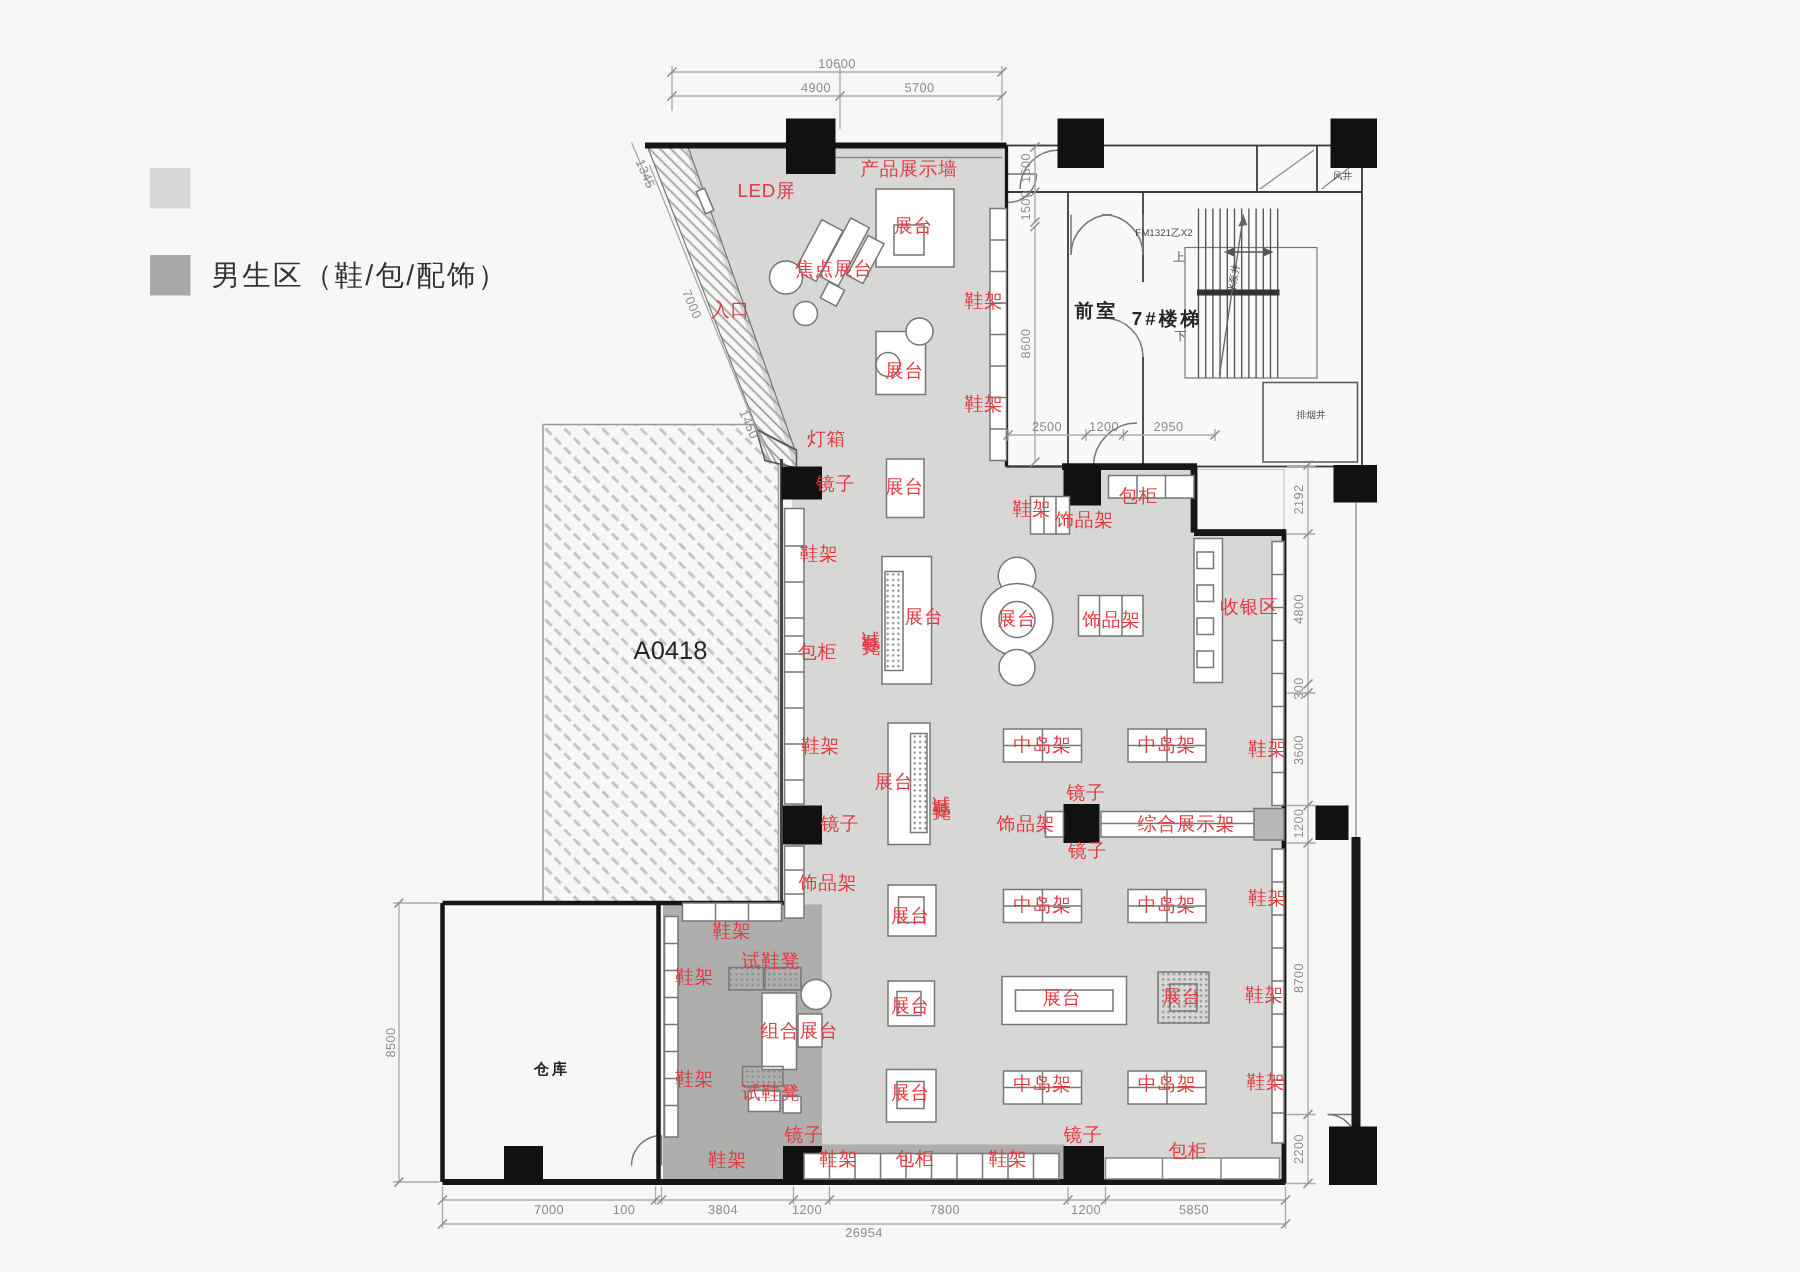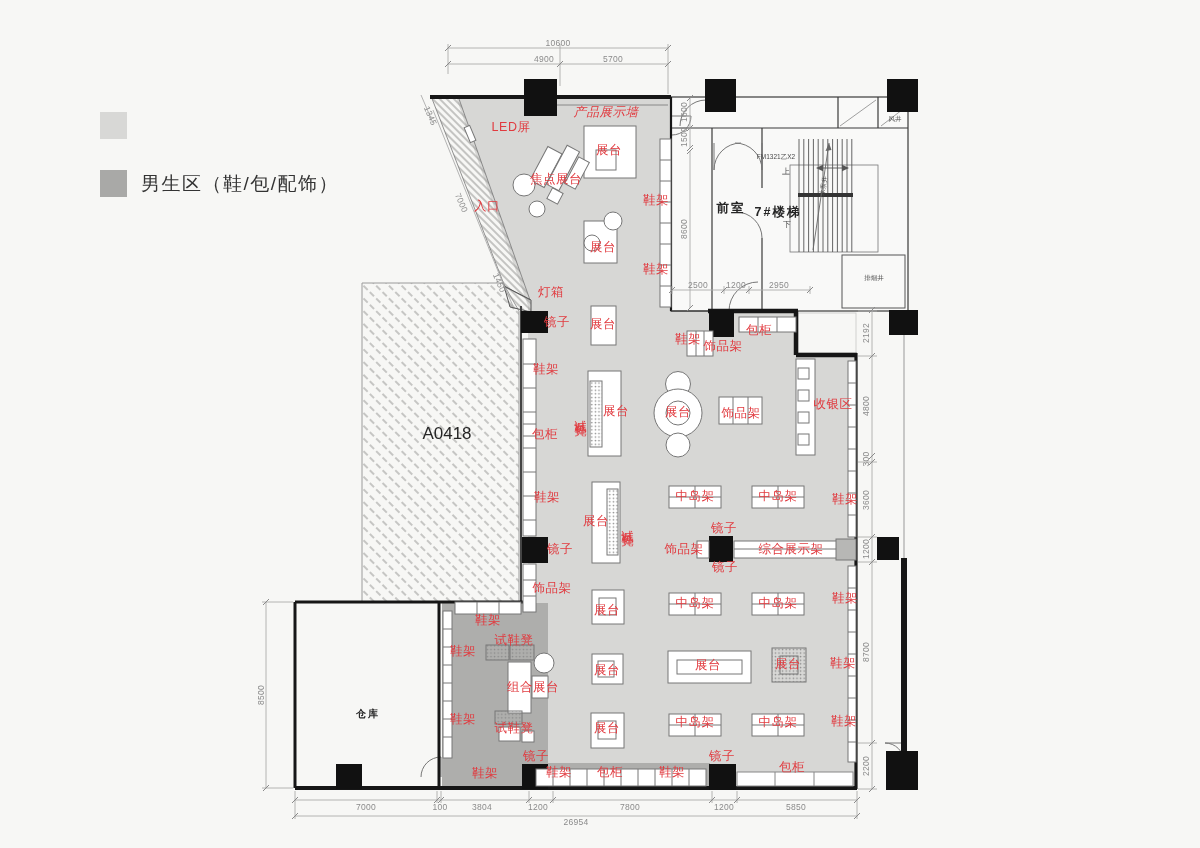--- a/index.html
+++ b/index.html
@@ -245,21 +245,21 @@
         <path d="M869,313 l6,-6 M869,359 l6,-6 M869,459 l6,-6 M869,465 l6,-6 M869,540 l6,-6 M869,565 l6,-6 M869,746 l6,-6 M869,792 l6,-6"></path>
         <path d="M263,605 l6,-6 M263,791 l6,-6"></path>
         <path d="M669,293 l6,-6 M721,293 l6,-6 M746,293 l6,-6 M807,293 l6,-6"></path>
         <path d="M687,101 l6,-6 M687,131 l6,-6 M687,151 l6,-6 M687,154 l6,-6 M687,311 l6,-6"></path>
       </g>
     </g>
   </svg>
 
   <div id="labels">
       <div class="pos red-label" style="left: 511px; top: 128px;">LED屏</div>
-      <div class="pos red-label" style="left: 606px; top: 113px; font-style: italic;">产品展示墙</div>
+      <div class="pos red-label" style="left: 606px; top: 113px;">产品展示墙</div>
       <div class="pos red-label" style="left: 609px; top: 151px;">展台</div>
       <div class="pos red-label" style="left: 556px; top: 180px; font-family: Liberation Serif, serif;">焦点展台</div>
       <div class="pos red-label" style="left: 487px; top: 207px;">入口</div>
       <div class="pos red-label" style="left: 656px; top: 201px;">鞋架</div>
       <div class="pos red-label" style="left: 603px; top: 248px;">展台</div>
       <div class="pos red-label" style="left: 656px; top: 270px;">鞋架</div>
       <div class="pos red-label" style="left: 551px; top: 293px;">灯箱</div>
       <div class="pos red-label" style="left: 557px; top: 323px;">镜子</div>
       <div class="pos red-label" style="left: 603px; top: 325px;">展台</div>
       <div class="pos red-label" style="left: 688px; top: 340px;">鞋架</div>
@@ -323,30 +323,30 @@
       <div class="pos dim-label" style="left: 779px; top: 285px;">2950</div>
       <div class="pos dim-label" style="left: 866px; top: 333px; transform: translate(-50%, -50%) rotate(-90deg);">2192</div>
       <div class="pos dim-label" style="left: 866px; top: 406px; transform: translate(-50%, -50%) rotate(-90deg);">4800</div>
       <div class="pos dim-label" style="left: 866px; top: 459px; transform: translate(-50%, -50%) rotate(-90deg);">300</div>
       <div class="pos dim-label" style="left: 866px; top: 500px; transform: translate(-50%, -50%) rotate(-90deg);">3600</div>
       <div class="pos dim-label" style="left: 866px; top: 549px; transform: translate(-50%, -50%) rotate(-90deg);">1200</div>
       <div class="pos dim-label" style="left: 866px; top: 652px; transform: translate(-50%, -50%) rotate(-90deg);">8700</div>
       <div class="pos dim-label" style="left: 866px; top: 766px; transform: translate(-50%, -50%) rotate(-90deg);">2200</div>
       <div class="pos dim-label" style="left: 261px; top: 695px; transform: translate(-50%, -50%) rotate(-90deg);">8500</div>
       <div class="pos dim-label" style="left: 366px; top: 807px;">7000</div>
-      <div class="pos dim-label" style="left: 440px; top: 807px; text-align: center;">100</div>
+      <div class="pos dim-label" style="left: 416px; top: 807px; text-align: center;">100</div>
       <div class="pos dim-label" style="left: 482px; top: 807px;">3804</div>
       <div class="pos dim-label" style="left: 538px; top: 807px;">1200</div>
       <div class="pos dim-label" style="left: 630px; top: 807px;">7800</div>
       <div class="pos dim-label" style="left: 724px; top: 807px;">1200</div>
       <div class="pos dim-label" style="left: 796px; top: 807px;">5850</div>
       <div class="pos dim-label" style="left: 576px; top: 822px;">26954</div>
       <div class="pos room-label" style="left: 368px; top: 698px; font-size: 10px; margin-top: 16px;">仓库</div>
       <div class="pos room-label" style="left: 447px; top: 434px; font-size: 17px; font-weight: 400; letter-spacing: 0px;">A0418</div>
-      <div class="pos room-label" style="left: 731px; top: 209px; font-size: 12.5px;">前室</div>
+      <div class="pos room-label" style="left: 731px; top: 209px; font-size: 12.5px; font-family: Liberation Mono, monospace;">前室</div>
       <div class="pos room-label" style="left: 778px; top: 213px; font-size: 12.5px;">7#楼梯</div>
       <div class="pos tiny-label" style="left: 776px; top: 157px;">FM1321乙X2</div>
       <div class="pos tiny-label" style="left: 786px; top: 172px; font-size: 8px;">上</div>
       <div class="pos tiny-label" style="left: 787px; top: 225px; font-size: 8px;">下</div>
       <div class="pos tiny-label" style="left: 895px; top: 119px;">风井</div>
       <div class="pos tiny-label" style="left: 874px; top: 278px;">排烟井</div>
       <div class="pos tiny-label" style="left: 824px; top: 186px; transform: translate(-50%, -50%) rotate(-80deg);">水泵井</div>
     </div>
 </div>
 

